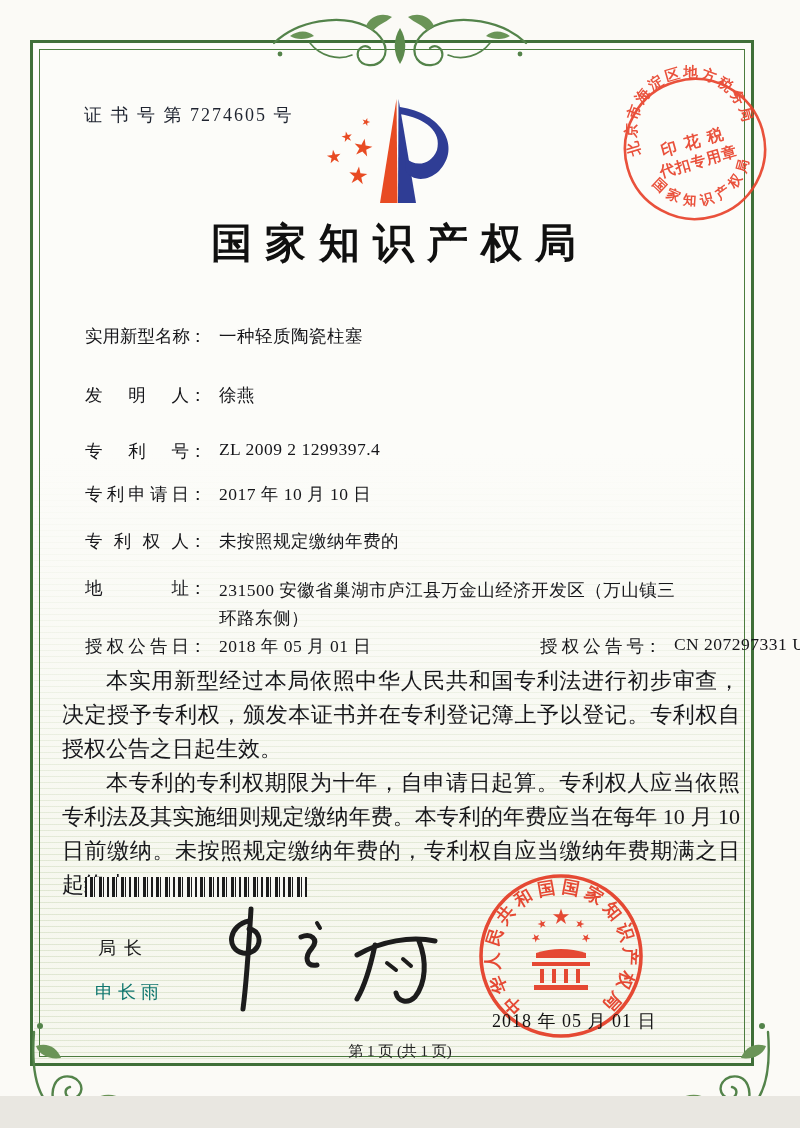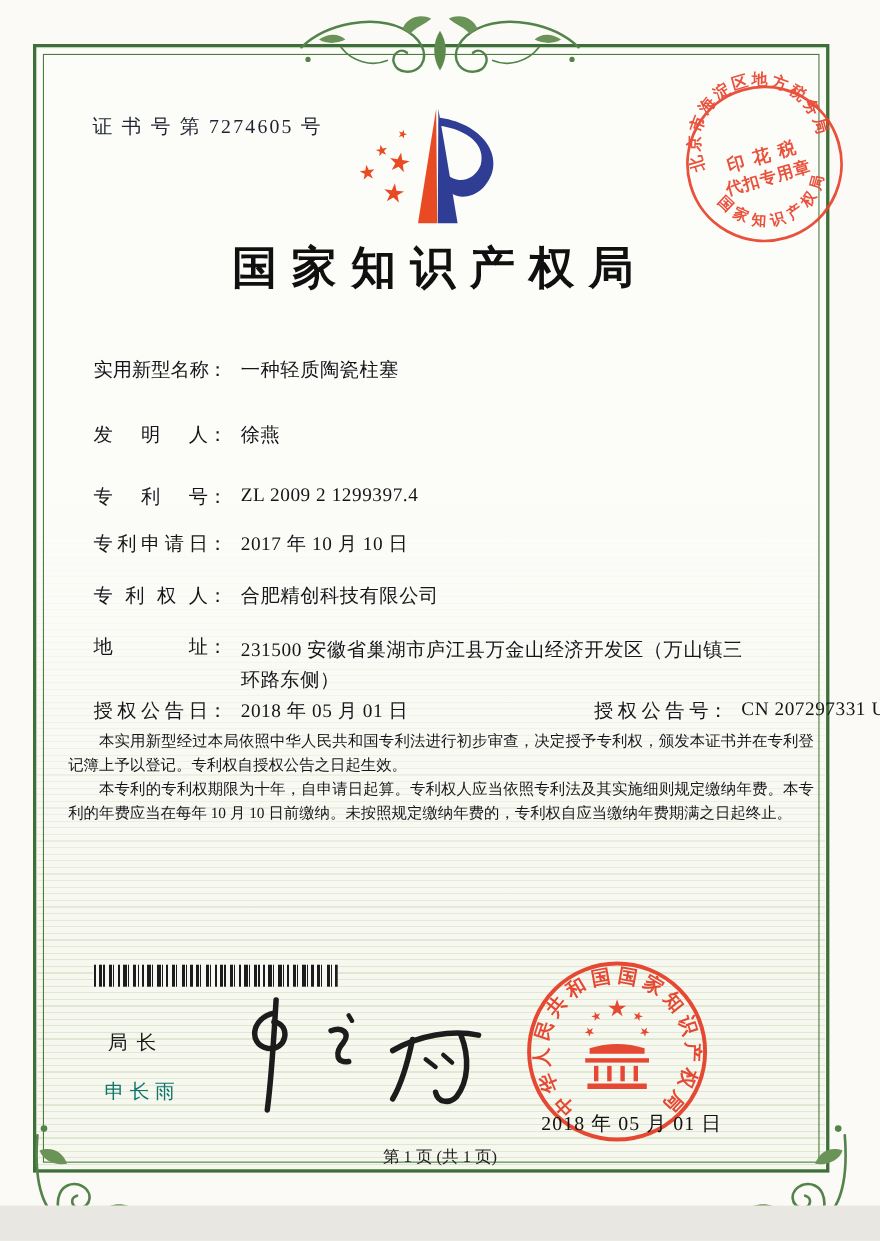--- a/index.html
+++ b/index.html
@@ -23,21 +23,21 @@
   .title{position:absolute;left:0;top:216px;width:100%;text-align:center;font-size:41px;font-weight:bold;letter-spacing:13px;color:#101010;z-index:3;}
   
   .field{position:absolute;left:85px;font-size:17.5px;color:#16161a;z-index:3;white-space:nowrap;}
   .flabel{display:inline-block;width:104px;text-align:justify;text-align-last:justify;vertical-align:top;}
   .colon{display:inline-block;vertical-align:top;}
   .fvalue{display:inline-block;margin-left:8px;vertical-align:top;letter-spacing:0.5px;}
   .fvalue.wrap{white-space:normal;width:470px;line-height:28px;}
   .grant-no{position:absolute;left:455px;top:0;}
   
   .body-text{position:absolute;left:62px;top:664px;width:678px;z-index:3;color:#17171b;}
-  .body-text p{margin:0;font-size:14px;line-height:22px;text-indent:2em;text-align:justify;}
+  .body-text p{margin:0;font-size:22px;line-height:34px;text-indent:2em;text-align:justify;}
   
   .barcode{position:absolute;left:85px;top:877px;width:222px;height:20px;z-index:3;
     background:repeating-linear-gradient(90deg,#1c1c1c 0 2px,#f7f7f3 2px 5px,#1c1c1c 5px 8px,#f7f7f3 8px 9px,#1c1c1c 9px 10px,#f7f7f3 10px 14px,#1c1c1c 14px 17px,#f7f7f3 17px 18px,#1c1c1c 18px 19px,#f7f7f3 19px 22px);}
   
   .sig-title{position:absolute;left:98px;top:936px;font-size:18px;letter-spacing:8px;color:#1a1a1a;z-index:3;font-family:"Liberation Sans","DejaVu Sans",sans-serif;}
   .sig-name{position:absolute;left:95px;top:980px;font-size:18px;letter-spacing:5px;color:#0f766e;z-index:3;font-family:"Liberation Sans","DejaVu Sans",sans-serif;}
   .sig-hand{position:absolute;left:205px;top:903px;z-index:3;}
   
   .tax-stamp{position:absolute;left:610px;top:64px;transform:rotate(-16deg);z-index:4;opacity:0.92;}
   .office-seal{position:absolute;left:466px;top:861px;z-index:4;opacity:0.95;}
@@ -134,21 +134,21 @@
   <div class="field" style="top:439px;">
     <span class="flabel">专利号</span><span class="colon">：</span>
     <span class="fvalue">ZL 2009 2 1299397.4</span>
   </div>
   <div class="field" style="top:482px;">
     <span class="flabel">专利申请日</span><span class="colon">：</span>
     <span class="fvalue">2017 年 10 月 10 日</span>
   </div>
   <div class="field" style="top:529px;">
     <span class="flabel">专利权人</span><span class="colon">：</span>
-    <span class="fvalue">合肥精创科技有限公司</span>
+    <span class="fvalue">未按照规定缴纳年费的</span>
   </div>
   <div class="field" style="top:576px;">
     <span class="flabel">地址</span><span class="colon">：</span>
     <span class="fvalue wrap">231500 安徽省巢湖市庐江县万金山经济开发区（万山镇三环路东侧）</span>
   </div>
   <div class="field" style="top:634px;width:660px;">
     <span>
       <span class="flabel">授权公告日</span><span class="colon">：</span>
       <span class="fvalue">2018 年 05 月 01 日</span>
     </span>

